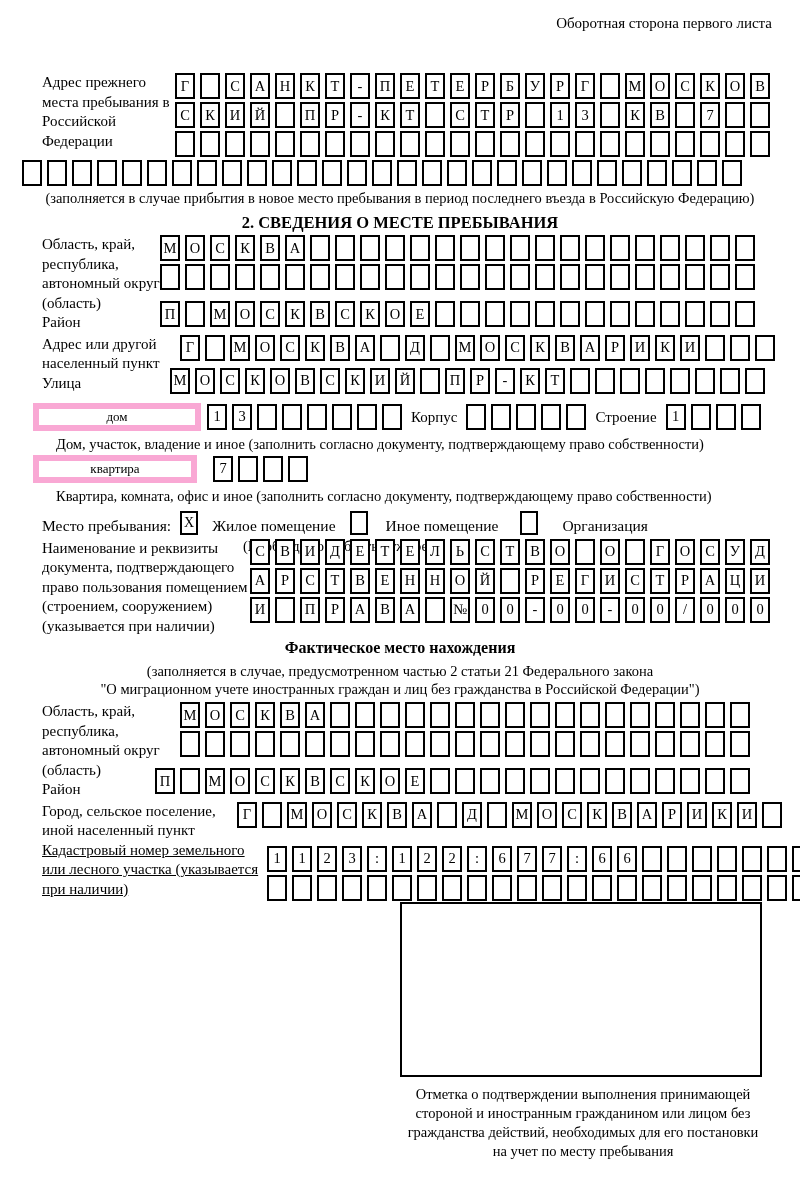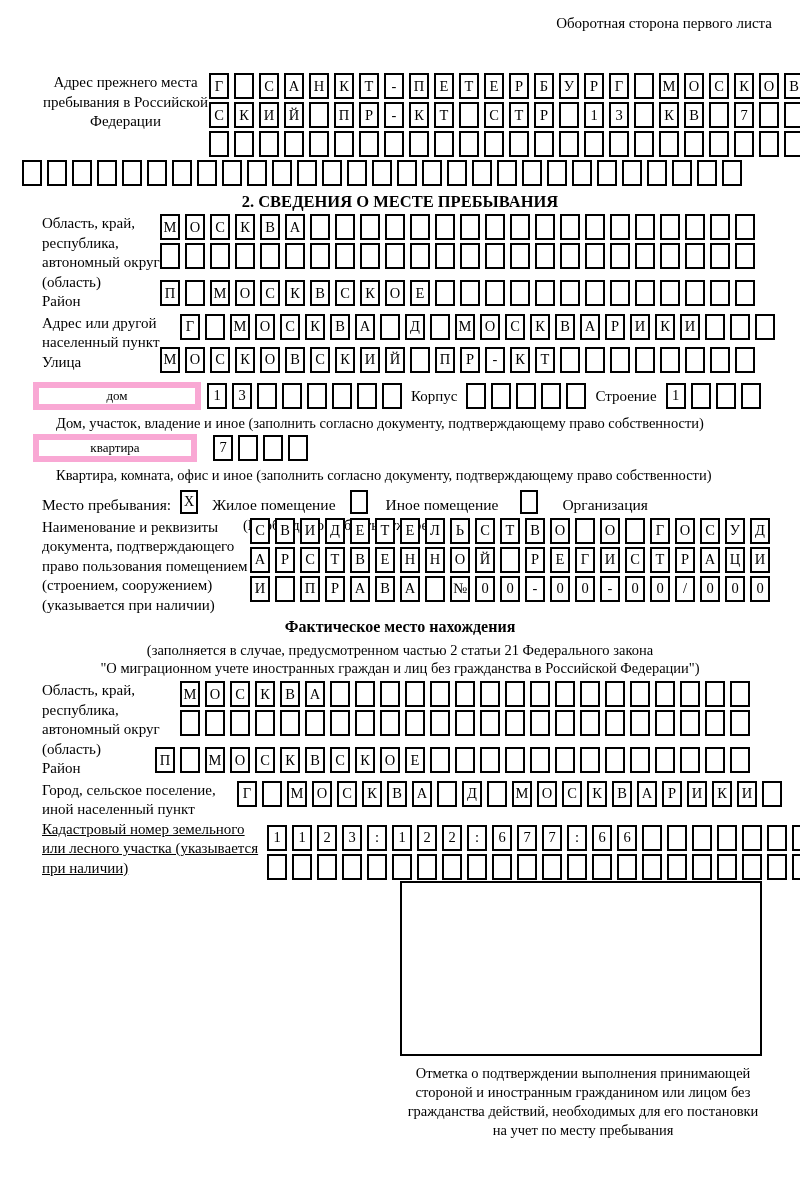--- a/index.html
+++ b/index.html
@@ -4,36 +4,36 @@
 <style>
   html,body{margin:0;padding:0;background:#fff;}
   body{width:800px;height:1180px;overflow:hidden;color:#000;
        font-family:"Liberation Serif","DejaVu Serif",serif;}
   .page{padding-top:14px;}
   .hdr{text-align:right;padding-right:28px;font-size:15px;line-height:19px;margin-bottom:40px;font-family:Liberation Serif, serif;}
 
   .frow{display:flex;align-items:flex-start;}
   .col{display:flex;flex-direction:column;}
   .lbl{font-size:15px;line-height:19.5px;padding-left:42px;box-sizing:border-box;flex:0 0 auto;}
-  .w133{width:209px;text-align:center;} .w118{width:160px;} .w138{width:180px;}
+  .w133{width:175px;} .w118{width:160px;} .w138{width:180px;}
   .w208{width:250px;} .w113{width:155px;} .w195{width:237px;} .w185{width:267px;text-decoration:underline;}
 
   .cbox-row{display:flex;gap:5px;margin-bottom:3px;flex:0 0 auto;}
   .cbox{box-sizing:border-box;width:20px;height:26px;border:2px solid #000;
         display:flex;align-items:center;justify-content:center;
         font-size:14.5px;line-height:1;flex:0 0 auto;background:#fff;}
   .fullrow{margin-left:22px;margin-bottom:3px;}
 
   .note{font-size:14.5px;line-height:18px;}
   .center{text-align:center;}
   .leftnote{padding-left:56px;margin-top:2px;}
   .sec-title{font-weight:bold;font-size:16.5px;text-align:center;margin-top:6px;margin-bottom:2px;line-height:20px;}
   .tuck{margin-top:-12px;}
   .tuck .lbl{padding-top:12px;}
-  .tuck6{margin-top:-6px;}
+  .tuck6{margin-top:-6px;gap:10px;}
   .tuck6 .lbl{padding-top:6px;}
 
   .house-row{display:flex;align-items:flex-start;margin-left:33px;margin-top:6px;}
   .wide-box{box-sizing:border-box;height:28px;border:6px solid #f9a8d4;display:flex;
             align-items:center;justify-content:center;font-size:13px;flex:0 0 auto;}
   .dom-box{width:168px;margin-right:6px;}
   .kv-box{width:164px;margin-right:16px;}
   .house-row .cbox-row{margin-top:1px;}
   .inline-lbl{font-size:15px;line-height:28px;padding:0 9px;flex:0 0 auto;}
 
@@ -164,20 +164,21 @@
       <div class="cbox"></div>
       <div class="cbox"></div>
       <div class="cbox"></div>
       <div class="cbox"></div>
       <div class="cbox"></div>
       <div class="cbox"></div>
       <div class="cbox"></div>
       <div class="cbox"></div>
       <div class="cbox"></div>
     </div>
+  <div class="note center">(заполняется в случае прибытия в новое место пребывания в период последнего въезда в Российскую Федерацию)</div>
 
   <div class="sec-title">2. СВЕДЕНИЯ О МЕСТЕ ПРЕБЫВАНИЯ</div>
 
   <div class="frow mt2">
     <div class="lbl w118">Область, край, республика, автономный округ (область)</div>
     <div class="col">
       <div class="cbox-row">
           <div class="cbox">М</div>
           <div class="cbox">О</div>
           <div class="cbox">С</div>

